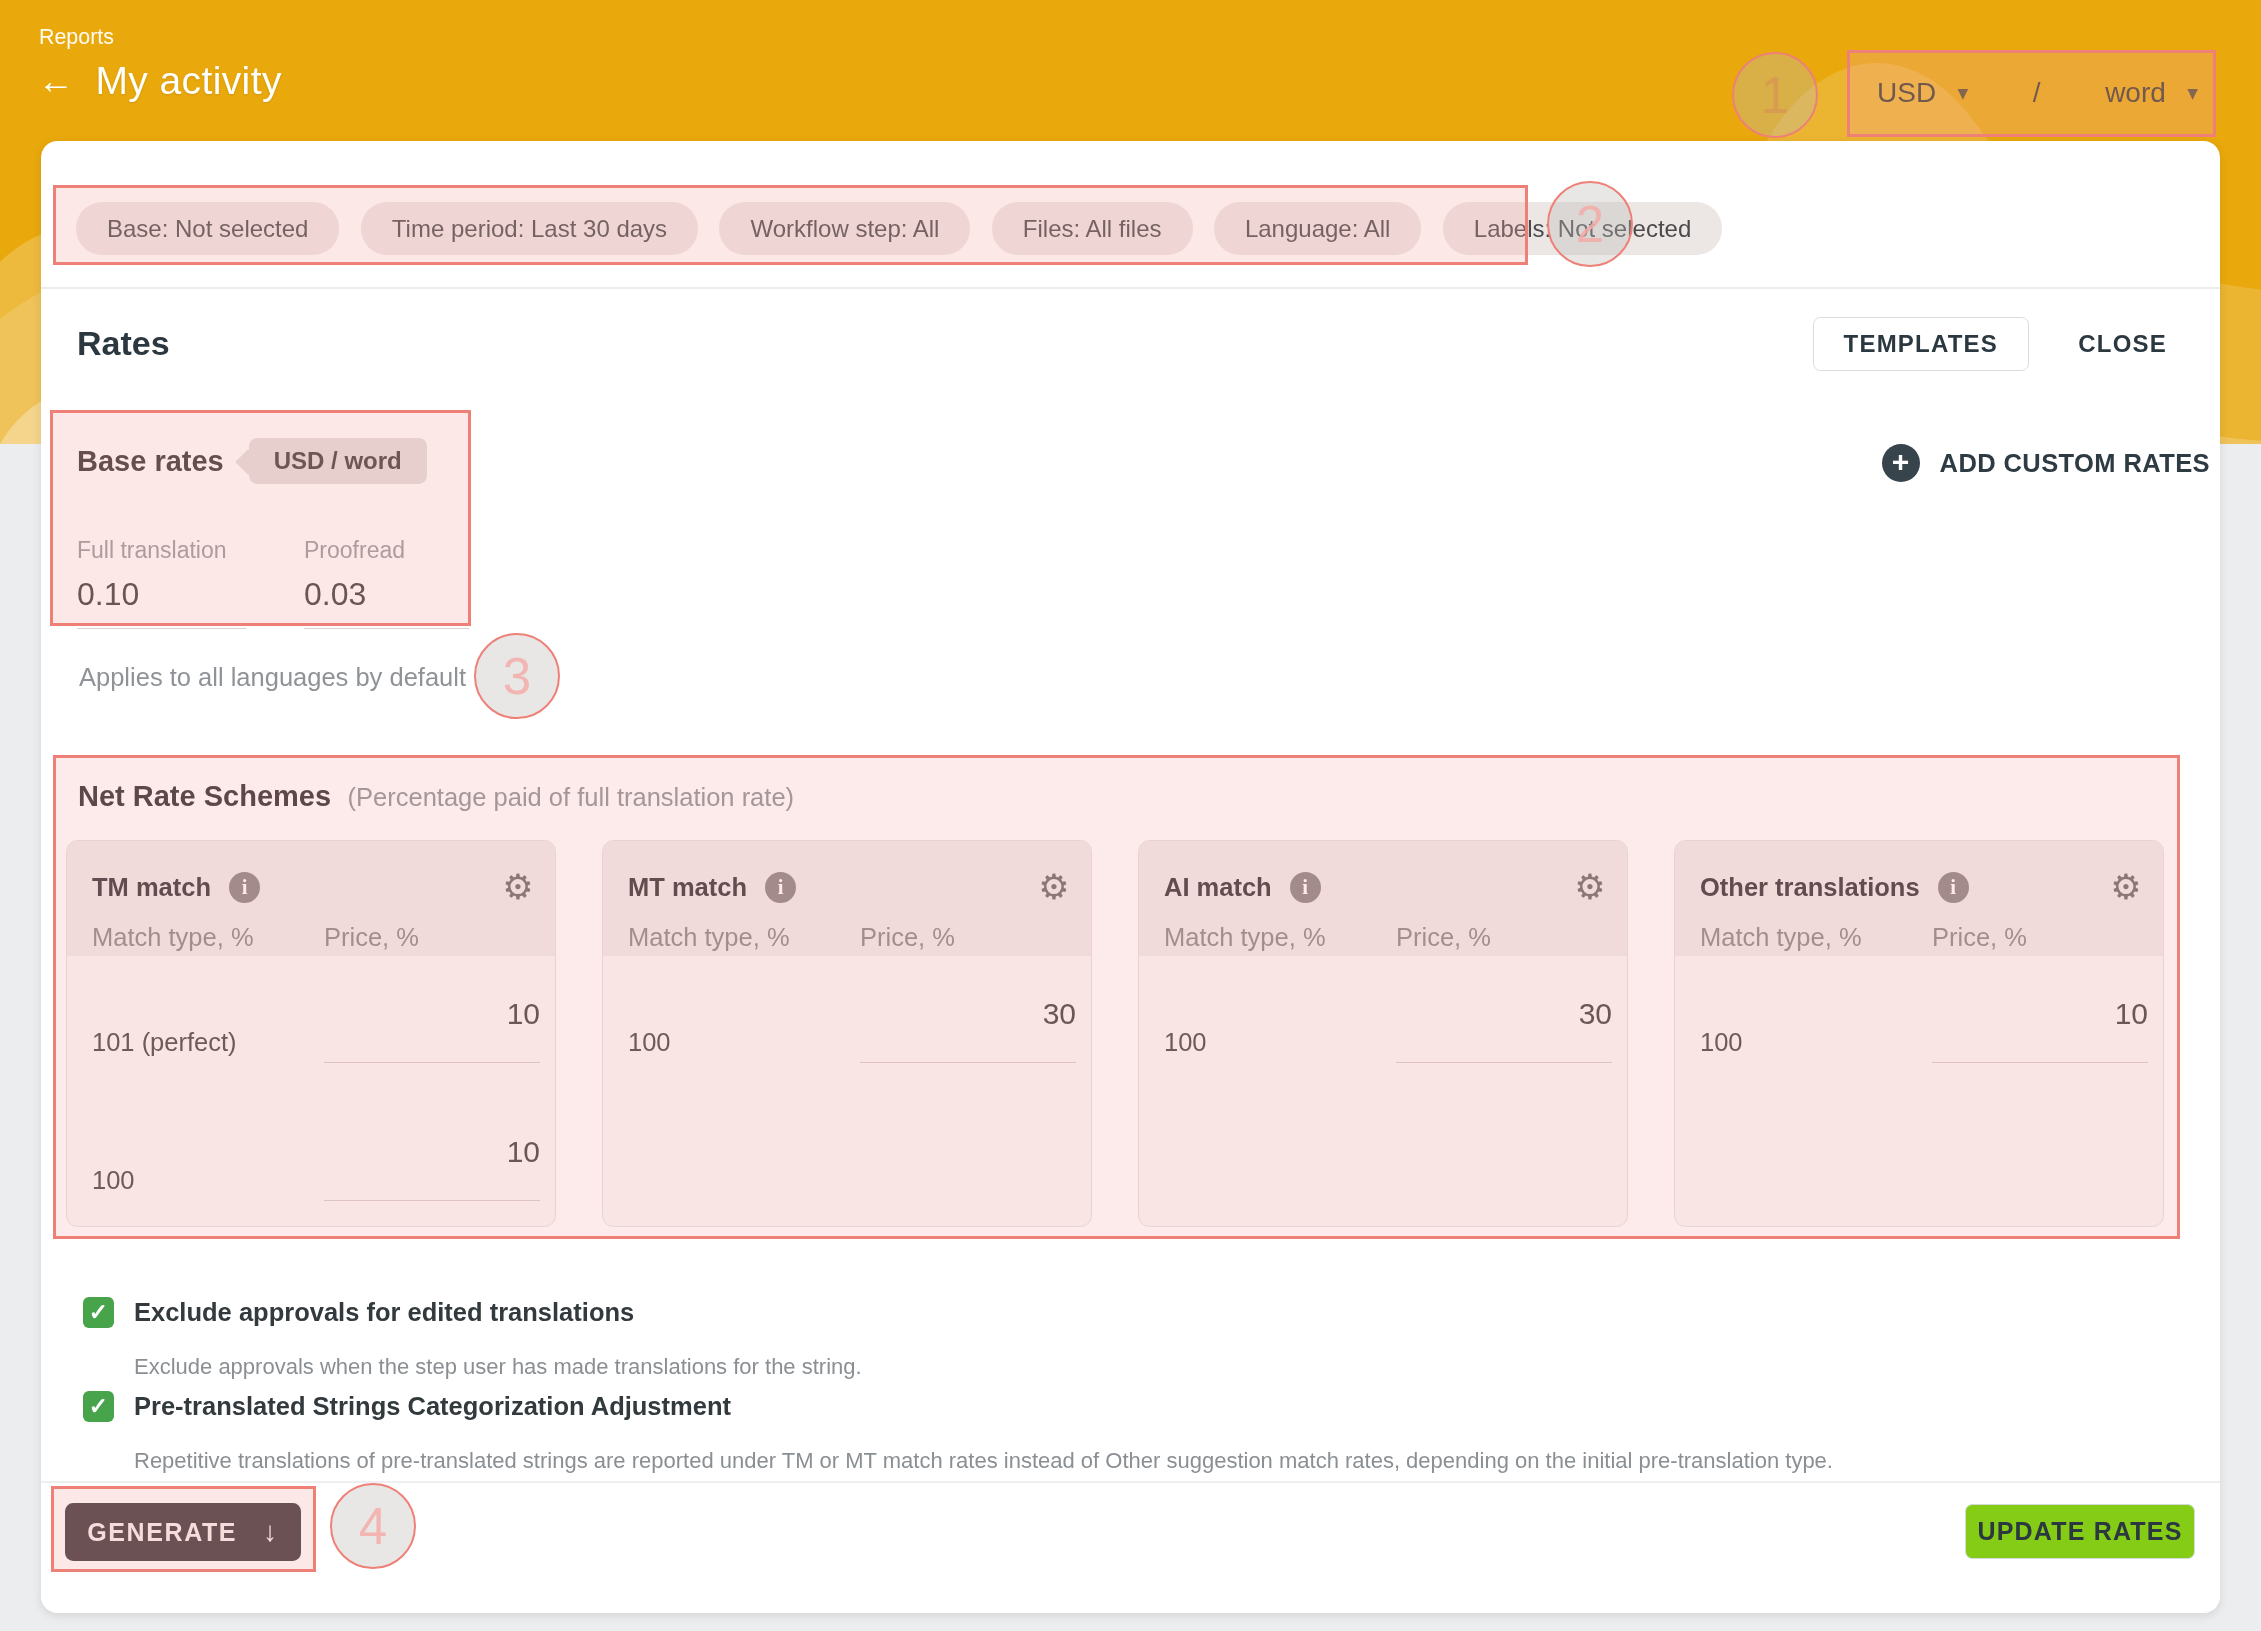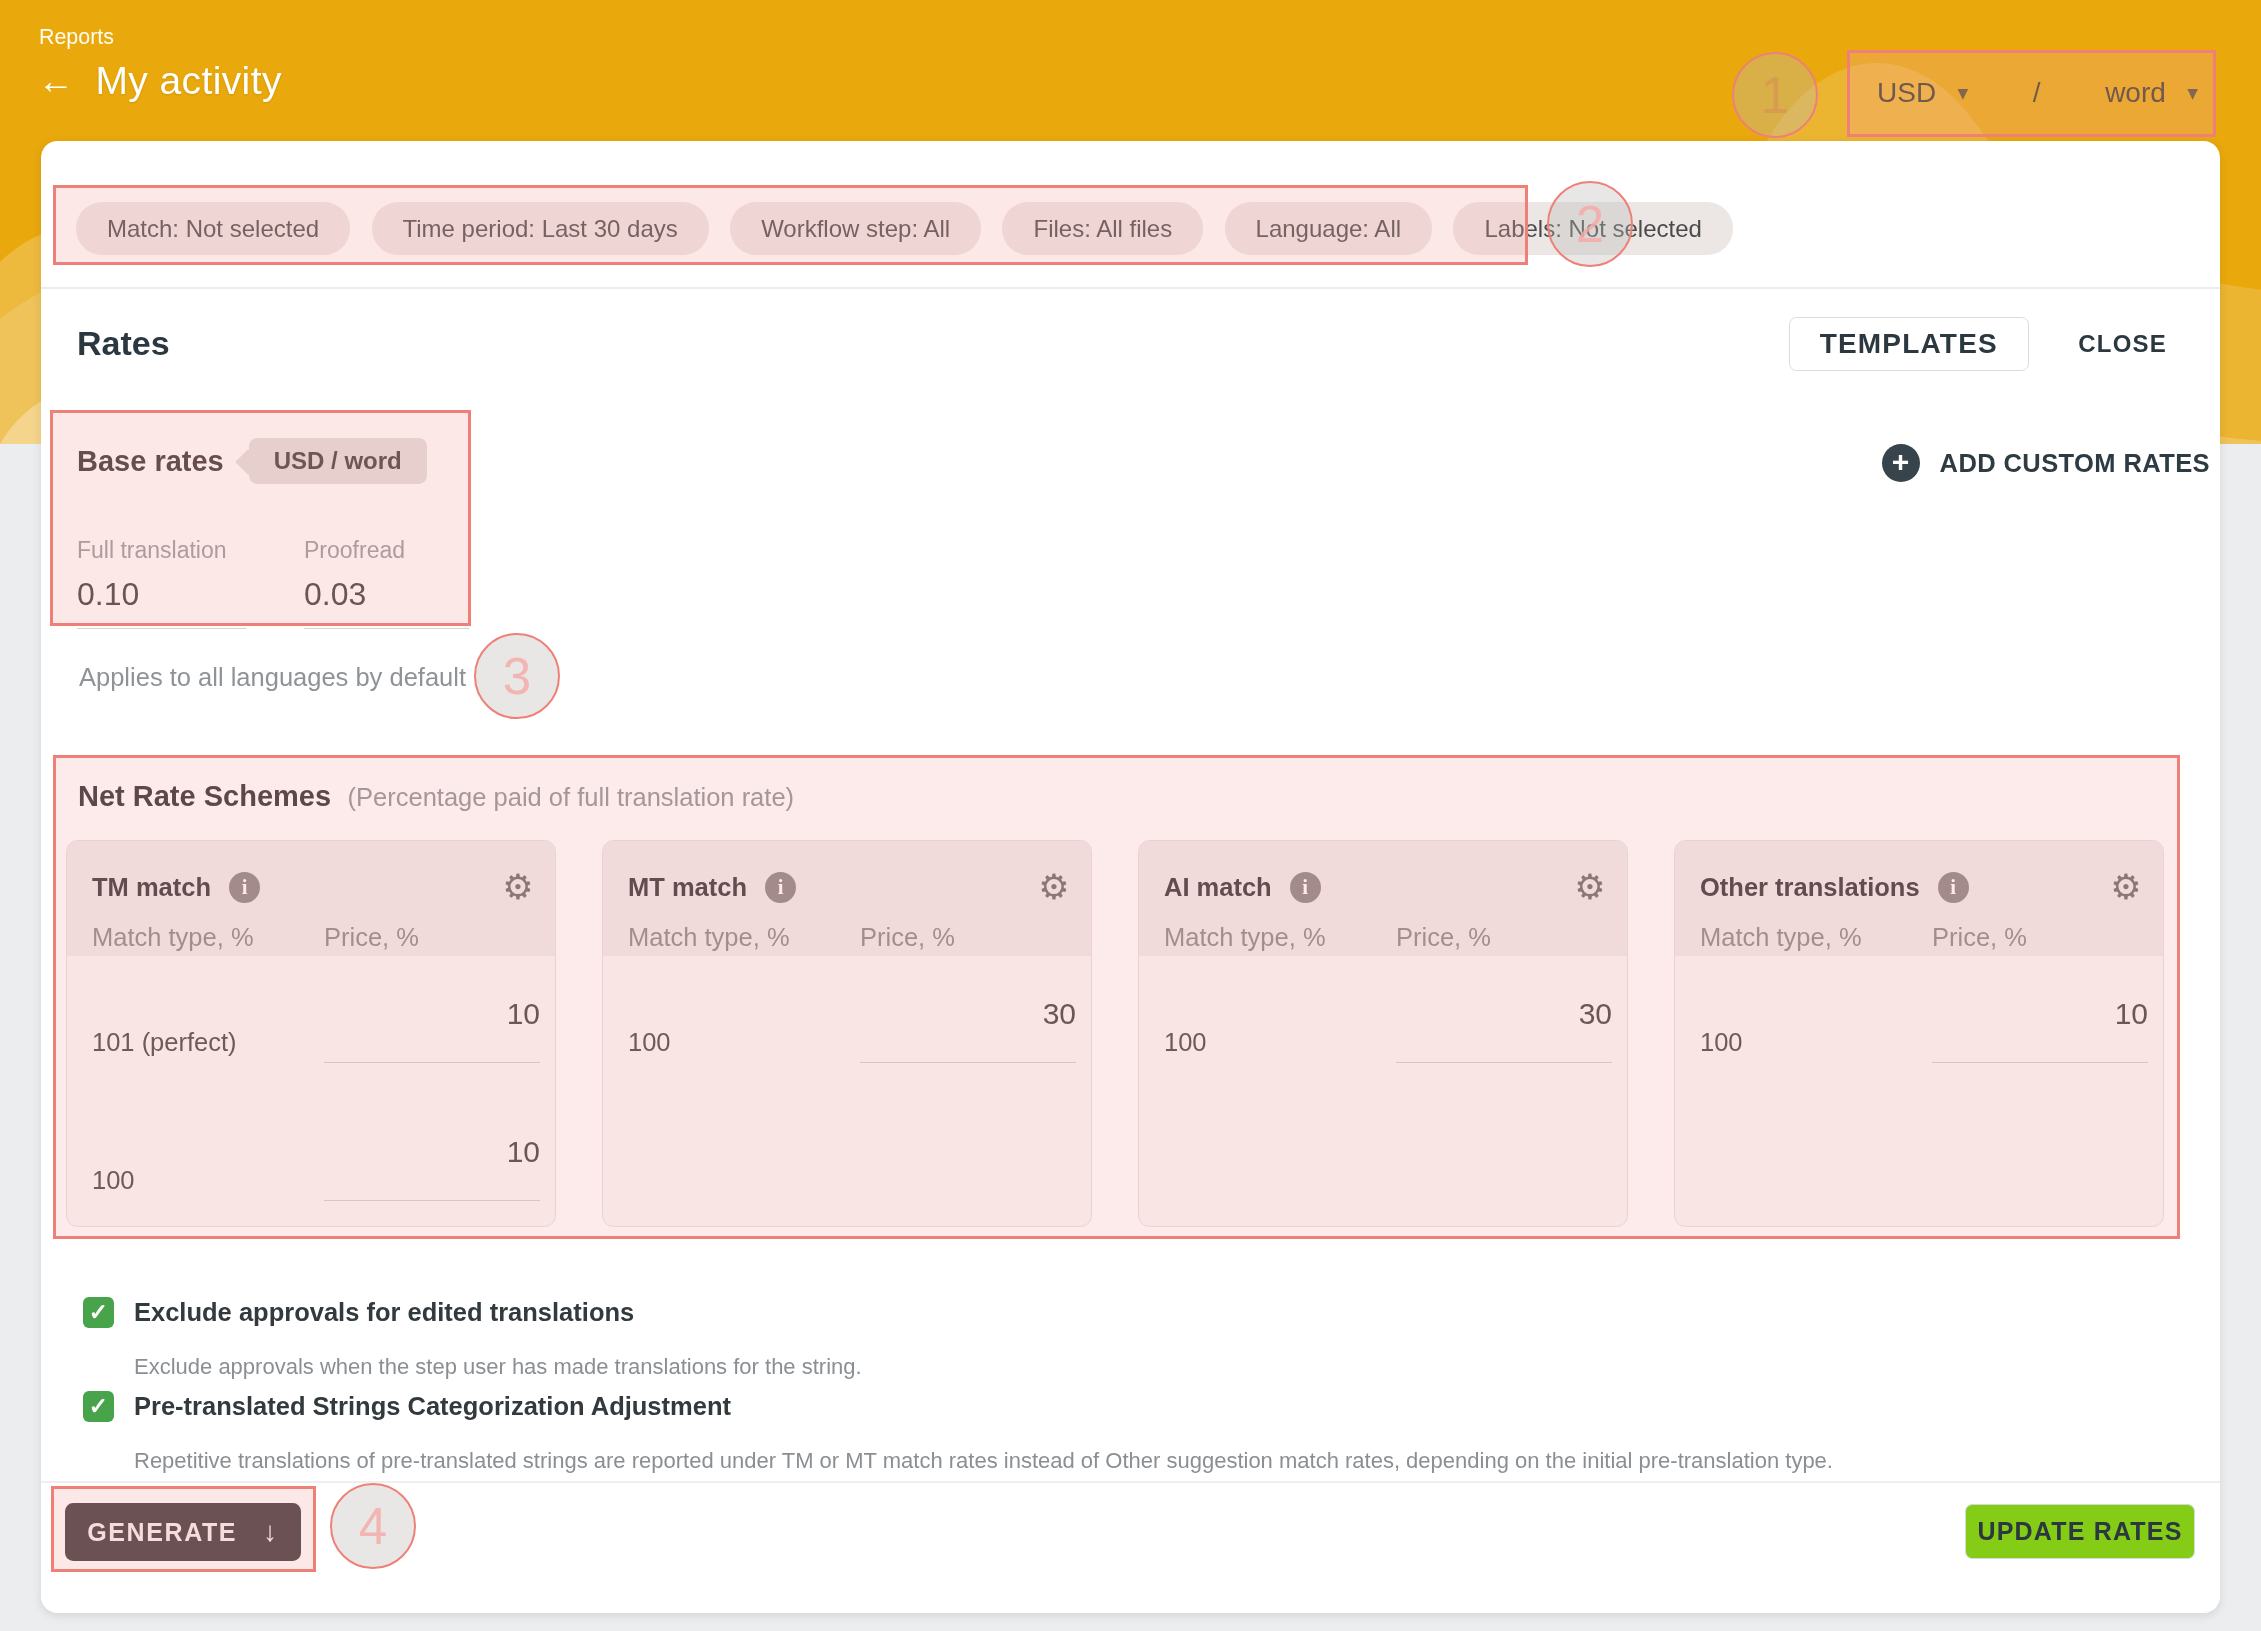--- a/index.html
+++ b/index.html
@@ -55,21 +55,21 @@
   .divider-1 { position: absolute; left: 41px; top: 287px; width: 2179px; height: 1.6px; background: #ECECEC; }
 
   
   .rates-row {
     position: absolute; left: 77px; top: 314px; width: 2118px; height: 59px;
     display: flex; align-items: center;
   }
   .rates-title { font-size: 34px; font-weight: bold; color: #2B3840; flex: 1; }
   .btn-outline {
     height: 54px; padding: 0 30px; border: 1.6px solid #D9DCDE; border-radius: 7.4px;
-    display: flex; align-items: center; font-size: 28px; font-weight: bold;
+    display: flex; align-items: center; font-size: 24px; font-weight: bold;
     letter-spacing: 1.2px; color: #2B3840; background: #fff; cursor: pointer;
   }
   .btn-text {
     height: 54px; padding: 0 28px; display: flex; align-items: center;
     font-size: 24px; font-weight: bold; letter-spacing: 1.2px; color: #2B3840; cursor: pointer;
   }
   .rates-actions { display: flex; align-items: center; gap: 21.4px; }
 
   
   .base-section { position: absolute; left: 77px; top: 438px; z-index: 1; }
@@ -210,21 +210,21 @@
   <span class="unit-sep">/</span>
   <span class="unit-group">
     <span>word</span>
     <span class="caret-icon">▾</span>
   </span>
 </div>
 
 <div class="card"></div>
 
 <div class="chips">
-  <div class="chip">Match: Not selected</div>
+  <div class="chip">Base: Not selected</div>
   <div class="chip">Time period: Last 30 days</div>
   <div class="chip">Workflow step: All</div>
   <div class="chip">Files: All files</div>
   <div class="chip">Language: All</div>
   <div class="chip">Labels: Not selected</div>
 </div>
 <div class="divider-1"></div>
 
 <div class="rates-row">
   <div class="rates-title">Rates</div>

